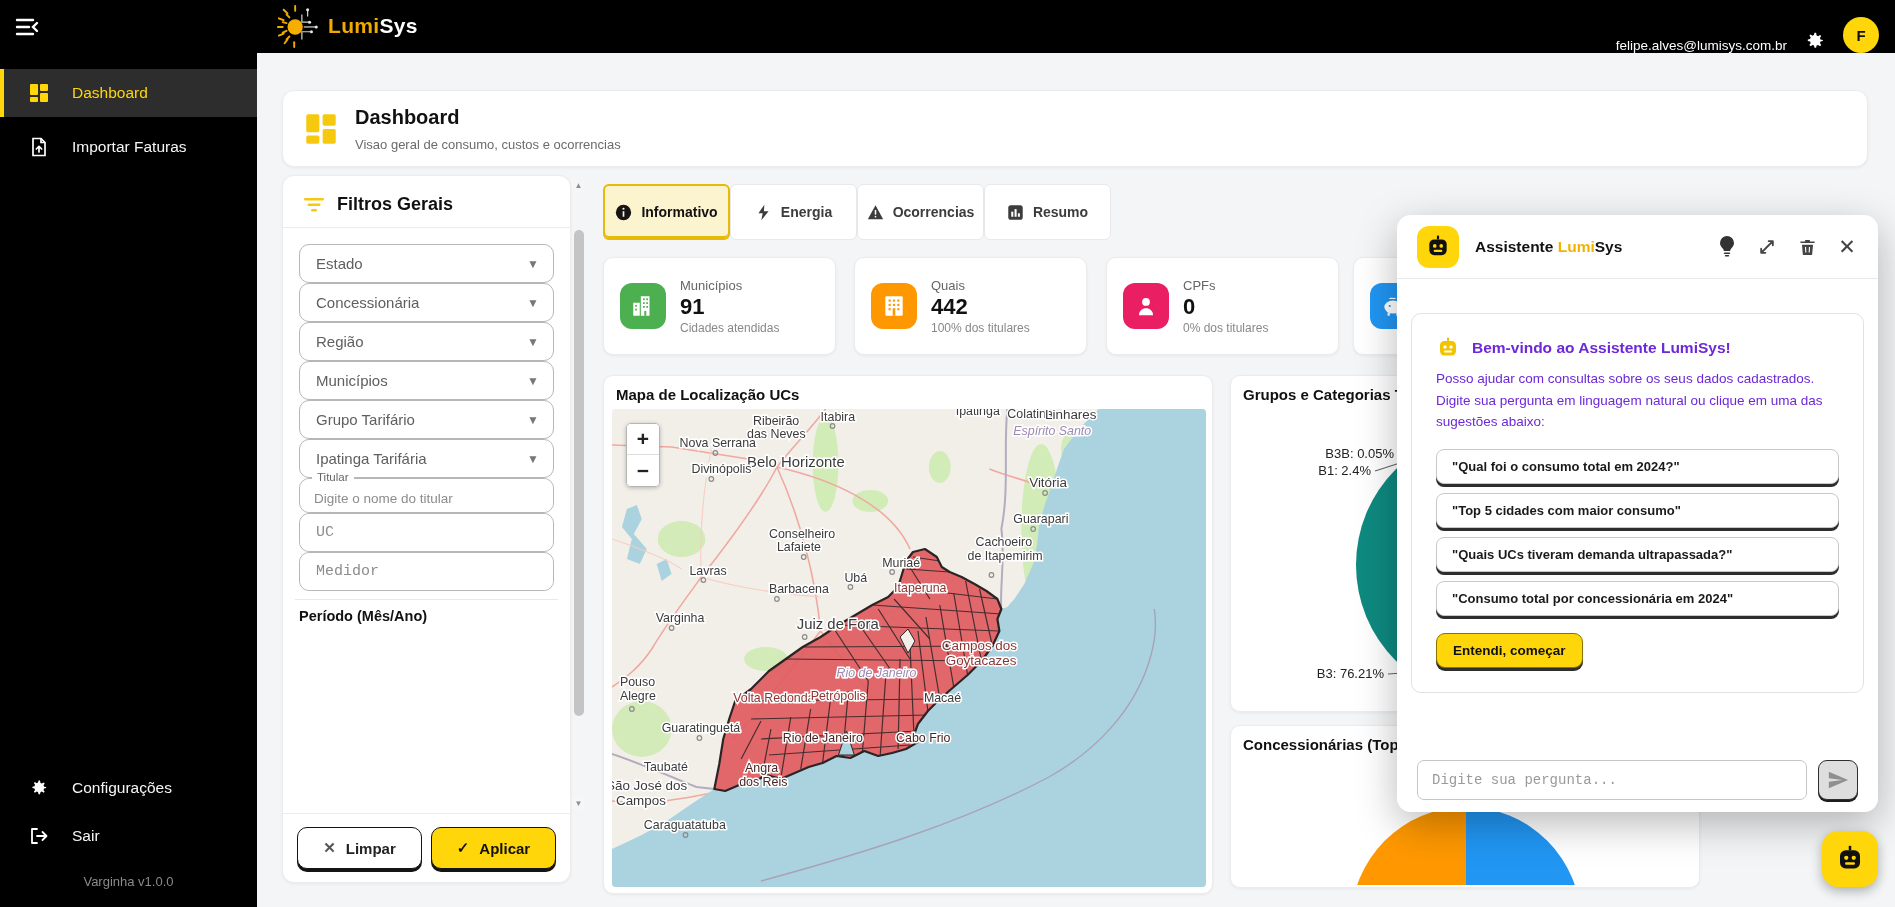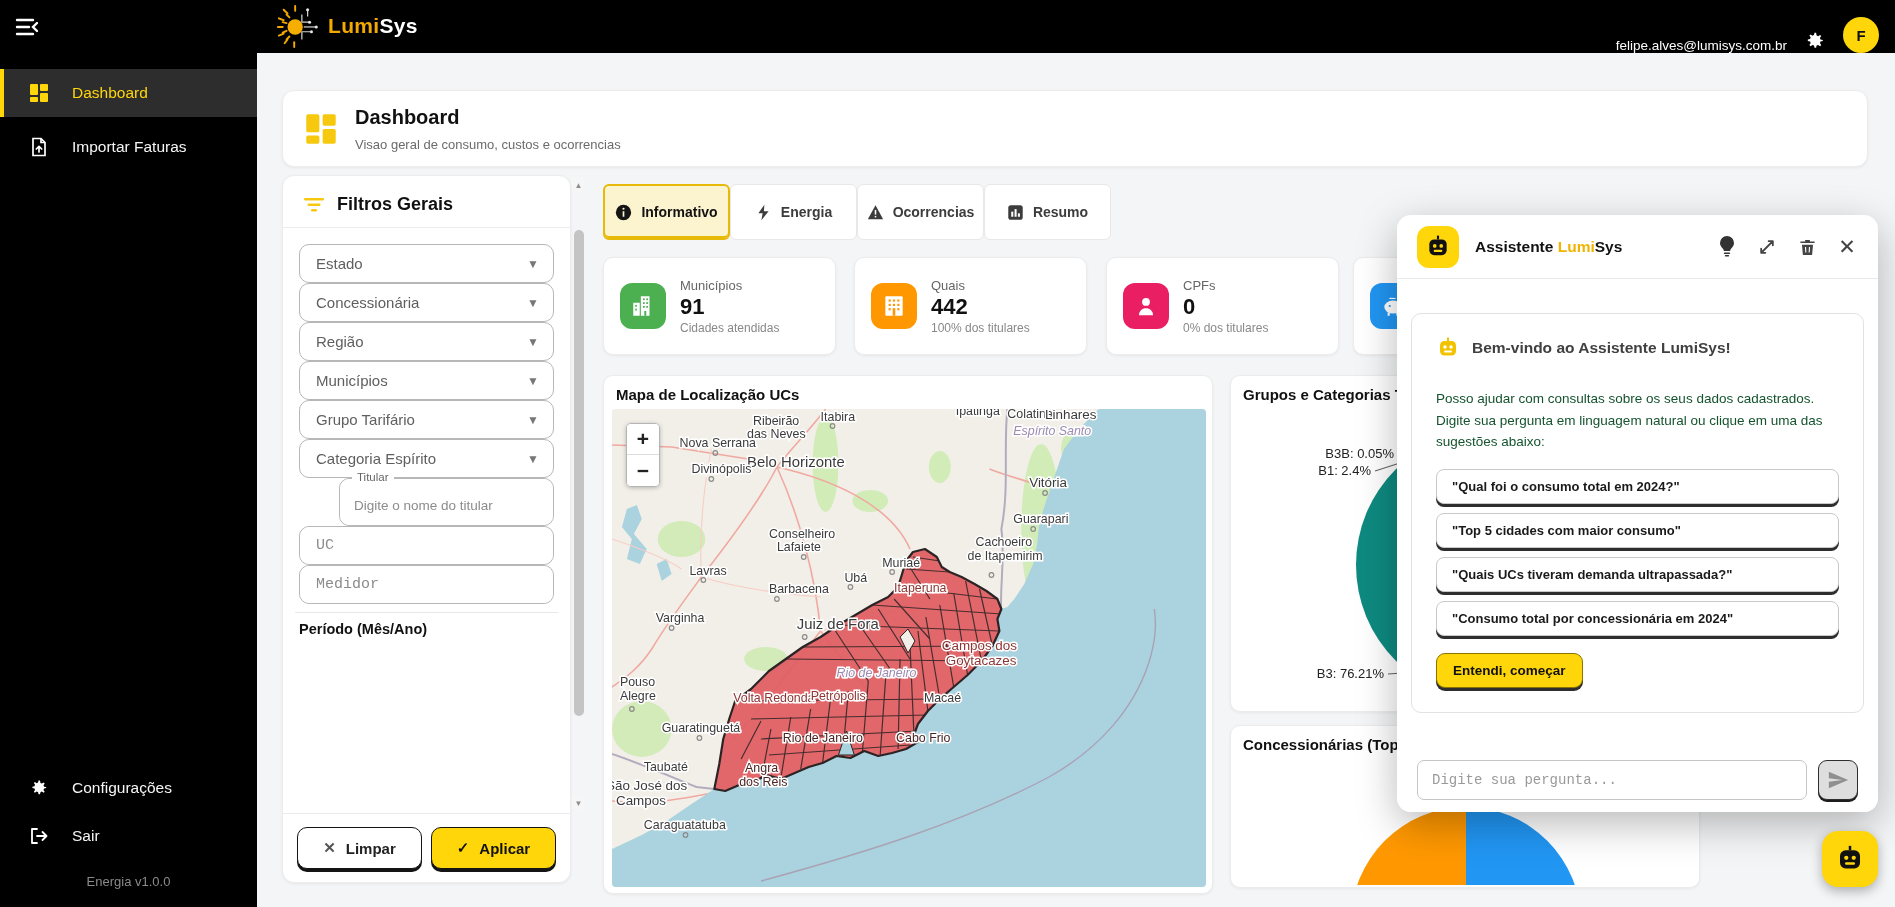--- a/index.html
+++ b/index.html
@@ -34,21 +34,21 @@
   .ph-sub { font-size:13px; color:#6b6b6b; margin-top:8px; }
 
   
   .filter-card { position:absolute; left:282px; top:175px; width:289px; height:708px; background:#fff; border:1px solid #ececec; border-radius:12px; box-shadow:0 1px 3px rgba(0,0,0,.06); z-index:5; display:flex; flex-direction:column; }
   .fc-head { display:flex; align-items:center; gap:12px; padding:18px 20px 12px; }
   .fc-title { font-size:18px; font-weight:bold; color:#111; }
   .fc-divider { height:1px; background:#ececec; }
   .fc-body { flex:1; padding:16px 16px 6px; display:flex; flex-direction:column; overflow:hidden; }
   .dd { height:39px; border:1px solid #b7b7b7; border-radius:10px; display:flex; align-items:center; justify-content:space-between; padding:0 14px 0 16px; color:#5f5f5f; font-size:15px; cursor:pointer; background:#fff; }
   .dd .caret { color:#777; font-size:12px; }
-  .tf { position:relative; border:1px solid #b7b7b7; border-radius:10px; height:48px;margin-left:40px; }
+  .tf { position:relative; border:1px solid #b7b7b7; border-radius:10px; height:35px; }
   .tf-label { position:absolute; top:-8px; left:12px; background:#fff; padding:0 5px; font-size:11.5px; color:#666; }
   .tf input { border:0; outline:0; width:100%; height:100%; padding:6px 14px 0; font-size:13.5px; color:#333; border-radius:10px; font-family:inherit; }
   .ti { height:39px; border:1px solid #b7b7b7; border-radius:10px; }
   .ti input { border:0; outline:0; width:100%; height:100%; padding:0 16px; font-size:15px; color:#333; border-radius:10px; font-family:Liberation Mono, monospace; }
   .ti input::placeholder, .tf input::placeholder { color:#8c8c8c; }
   .period-divider { height:1px; background:#e8e8e8; margin:8px -4px 0; }
   .period-label { font-size:14.5px; font-weight:bold; color:#111; padding-top:8px; }
   .fc-footer { border-top:1px solid #ececec; padding:13px 14px; display:flex; gap:9px; }
   .btn { flex:1; height:42px; border-radius:10px; display:flex; align-items:center; justify-content:center; gap:10px; font-size:15px; font-weight:bold; cursor:pointer; border:1.5px solid #141414; box-shadow:0 3px 0 #141414; background:#fff; color:#222; font-family:inherit; }
   .btn.yellow { background:#ffd60a; color:#111; }
@@ -101,22 +101,22 @@
   .chat-avatar { width:42px; height:42px; border-radius:12px; background:#ffd60a; display:flex; align-items:center; justify-content:center; }
   .chat-avatar svg { width:26px; height:26px; }
   .chat-title { margin-left:16px; font-size:15.5px; font-weight:bold; color:#111; }
   .chat-title .lumi { color:#f2b300; }
   .chat-hicons { margin-left:auto; display:flex; align-items:center; gap:18px; }
   .hic { width:22px; height:22px; cursor:pointer; display:flex; align-items:center; justify-content:center; color:#444; }
   .chat-body { position:absolute; top:64px; left:0; right:0; bottom:64px; background:#fff; overflow:hidden; }
   .welcome-card { margin:34px 14px 0; border:1px solid #e2e2e2; border-radius:10px; background:#fff; padding:22px 24px 24px; }
   .wc-head { display:flex; align-items:center; gap:12px; }
   .wc-head svg { width:24px; height:24px; }
-  .wc-title { font-size:15.5px; font-weight:bold; color:#404040; }
-  .wc-body { margin-top:28px; font-size:13.5px; color:#14532d; line-height:1.6; max-width:410px; }
+  .wc-title { font-size:15.5px; font-weight:bold; color:#6d28d9; }
+  .wc-body { margin-top:8px; font-size:13.5px; color:#6d28d9; line-height:1.6; max-width:410px; }
   .sug-list { margin-top:16px; display:flex; flex-direction:column; gap:9px; }
   .sug { text-align:left; background:#fff; border:1px solid #c9c9c9; border-radius:8px; box-shadow:0 3px 0 #2e2e2e; padding:9px 15px; font-size:13px; font-weight:bold; color:#1a1a1a; cursor:pointer; font-family:inherit; }
   .cta { margin-top:17px; display:inline-block; background:#ffd60a; border:1px solid #8a7400; border-radius:9px; box-shadow:0 3px 0 #2e2e2e; padding:9px 16px; font-size:13.5px; font-weight:bold; color:#111; cursor:pointer; font-family:inherit; }
   .chat-footer { position:absolute; left:0; right:0; bottom:0; height:64px; display:flex; align-items:center; gap:11px; padding:0 20px; background:#fff; }
   .chat-input { flex:1; height:40px; border:1px solid #c6c6c6; border-radius:7px; padding:0 14px; font-size:14px; color:#333; outline:none; font-family:Liberation Mono, monospace; }
   .chat-input::placeholder { color:#9a9a9a; }
   .send-btn { width:40px; height:40px; background:#dedede; border:1.5px solid #2e2e2e; border-radius:9px; box-shadow:0 2px 0 #1d1d1d; display:flex; align-items:center; justify-content:center; cursor:pointer; }
 
   
   .fab { position:absolute; left:1822px; top:831px; width:56px; height:56px; background:#ffd60a; border-radius:16px; box-shadow:0 4px 12px rgba(0,0,0,.3); display:flex; align-items:center; justify-content:center; cursor:pointer; z-index:60; }
@@ -217,21 +217,21 @@
       </div>
       <div class="nav-item">
         <span class="ni">
           <svg viewBox="0 0 22 22" fill="none" stroke="#fff" stroke-width="1.8" stroke-linecap="round" stroke-linejoin="round">
               <path d="M9,4 H4 v14 h5"></path>
               <path d="M9,11 h9 M14.5,7 l4,4 -4,4"></path>
             </svg>
         </span>
         <span>Sair</span>
       </div>
-      <div class="version">Energia v1.0.0</div>
+      <div class="version">Varginha v1.0.0</div>
     </div>
   </div>
 
   <div class="page-header">
     <svg width="36" height="36" viewBox="0 0 22 22">
         <g fill="#f6c90e">
           <rect x="2" y="2" width="8" height="11" rx="1"></rect>
           <rect x="12" y="2" width="8" height="7" rx="1"></rect>
           <rect x="2" y="15" width="8" height="5" rx="1"></rect>
           <rect x="12" y="11" width="8" height="9" rx="1"></rect>
@@ -270,21 +270,21 @@
         </div>
       <div class="dd">
           <span>Municípios</span>
           <span class="caret">▼</span>
         </div>
       <div class="dd">
           <span>Grupo Tarifário</span>
           <span class="caret">▼</span>
         </div>
       <div class="dd">
-          <span>Categoria Espírito</span>
+          <span>Ipatinga Tarifária</span>
           <span class="caret">▼</span>
         </div>
       <div class="tf">
         <span class="tf-label">Titular</span>
         <input type="text" placeholder="Digite o nome do titular" style="">
       </div>
       <div class="ti"><input type="text" placeholder="UC" style=""></div>
       <div class="ti"><input type="text" placeholder="Medidor" style=""></div>
       <div class="period-divider"></div>
       <div class="period-label">Período (Mês/Ano)</div>

